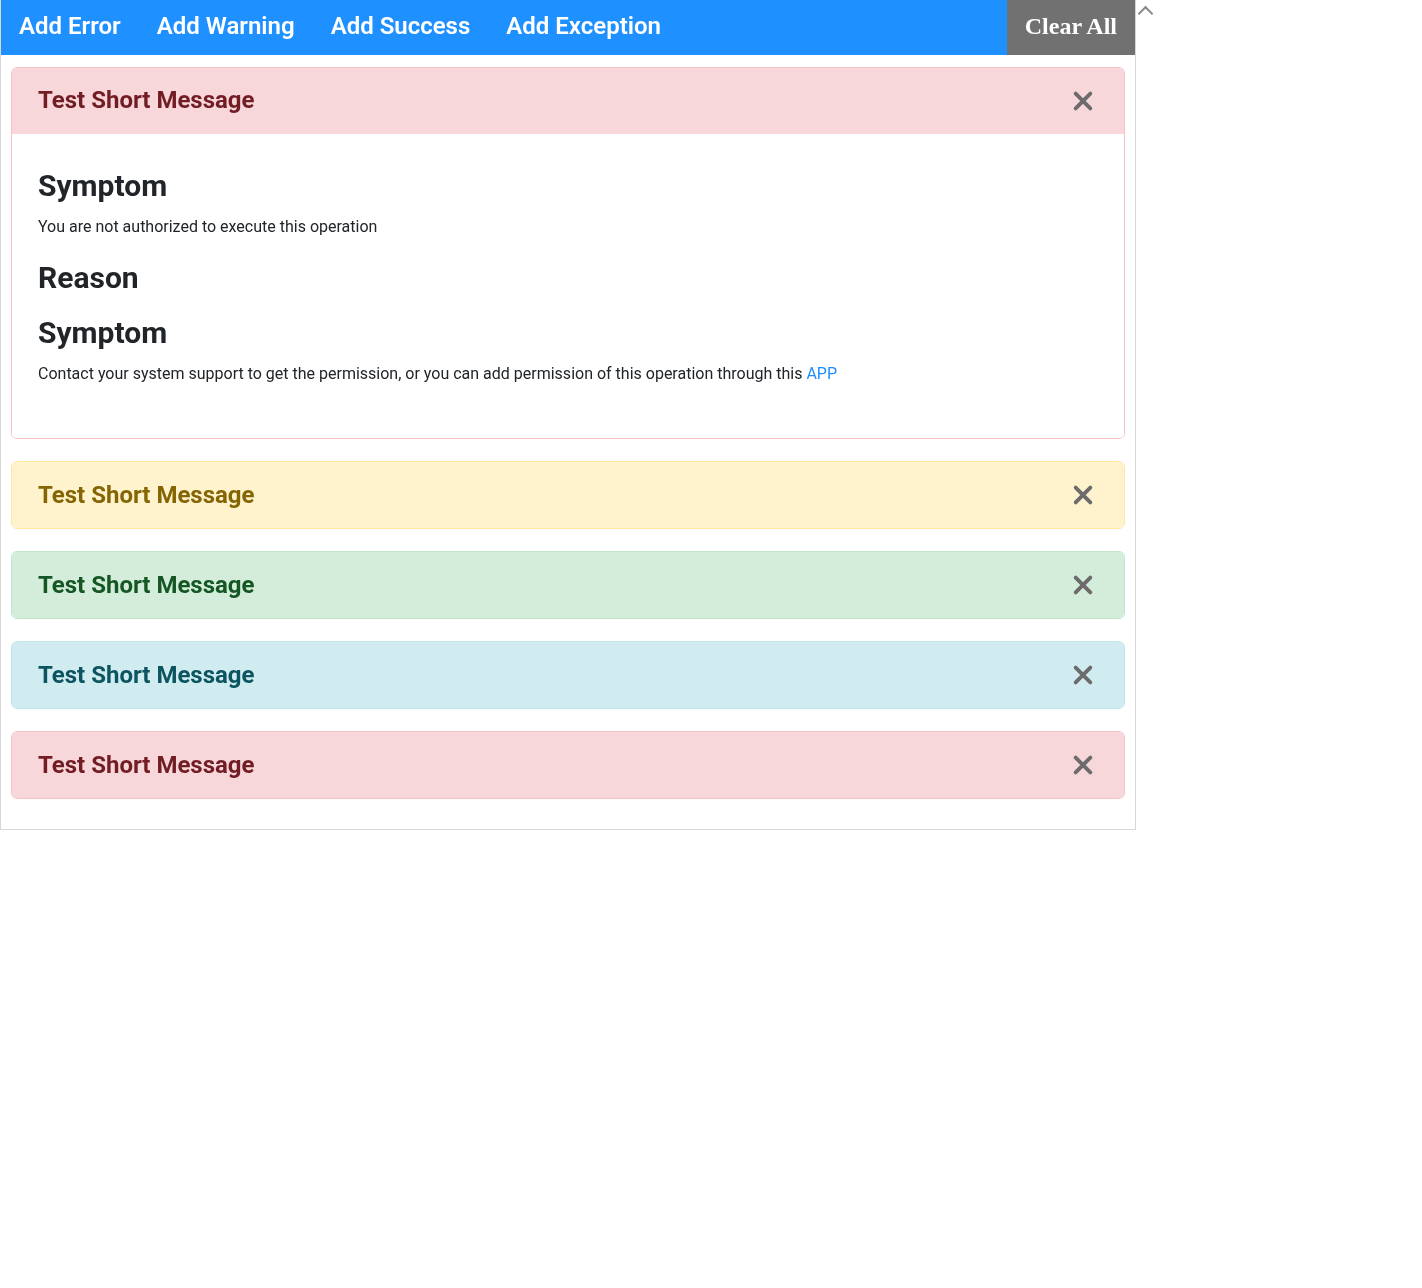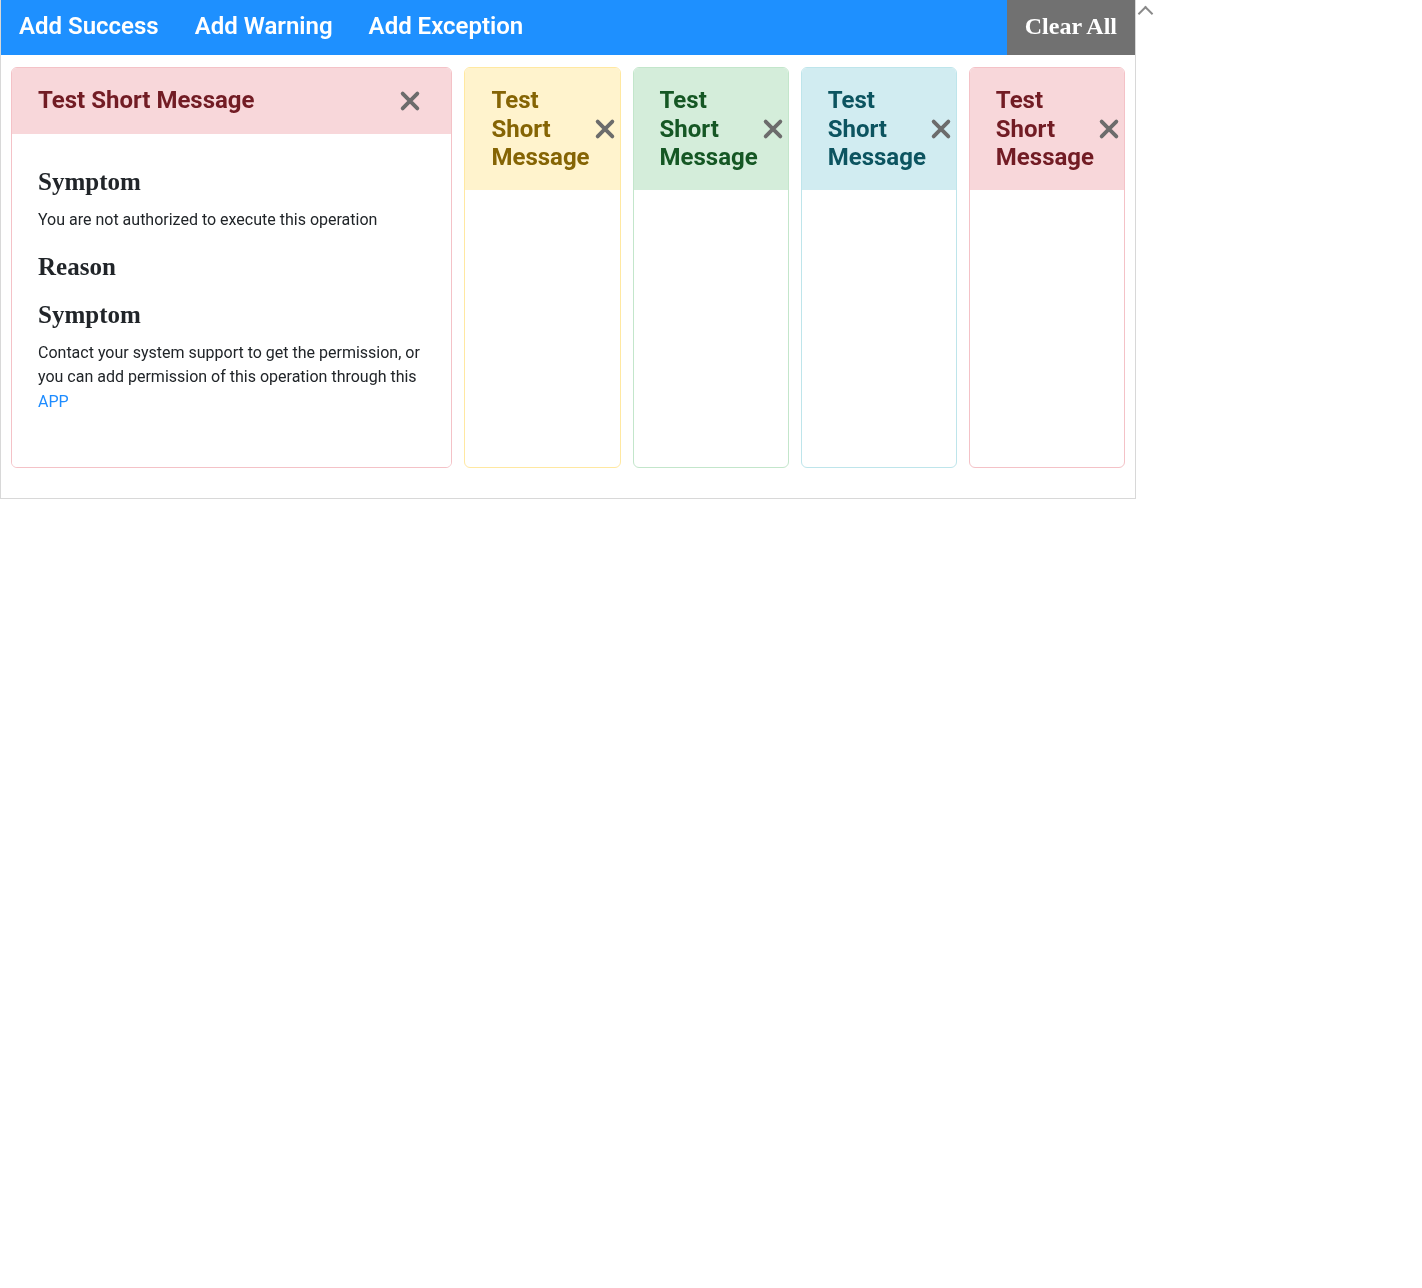--- a/index.html
+++ b/index.html
@@ -54,22 +54,22 @@
     font-family:inherit;
     line-height:1.2;
   }
   .toolbar button.active{background:var(--blue-dark);}
   .toolbar button.gray{background:var(--gray);font-family:Liberation Serif, serif;}
   .toolbar .spacer{flex:1 1 auto;background:var(--blue);}
   
   .messages{
     padding:12px 10px 30px 10px;
     display:flex;
-    flex-direction:row;
-    gap:12px;
+    flex-direction:column;
+    gap:22px;
   }
   .msg{
     border:1px solid;
     border-radius:6px;
     overflow:hidden;
   }
   .msg-head{
     display:flex;
     align-items:center;
     justify-content:space-between;
@@ -103,25 +103,24 @@
   .msg.success .msg-title{color:var(--green-text);}
   .msg.info   {border-color:var(--cyan-border);}
   .msg.info    .msg-head{background:var(--cyan-bg);}
   .msg.info    .msg-title{color:var(--cyan-text);}
   
   .msg-body{
     background:#fff;
     padding:14px 26px 40px 26px;
   }
   .msg-body h3{
-    font-size:25px;
+    font-size:30px;
     font-weight:700;
     margin:20px 0 12px 0;
     color:var(--body-text);
-    font-family:Liberation Serif, serif;
   }
   .msg-body p{
     font-size:16px;
     margin:0 0 12px 0;
     line-height:1.55;
     color:var(--body-text);
   }
   .msg-body a{
     color:var(--link);
     text-decoration:none;
@@ -141,22 +140,23 @@
     border-left:2px solid #8a8a8a;
     transform:rotate(45deg);
   }
 </style>
 </head>
 <body>
 
 <div class="frame">
 
   <div class="toolbar">
+    <button>Add Error</button>
+    <button>Add Warning</button>
     <button>Add Success</button>
-    <button>Add Warning</button>
     <button>Add Exception</button>
     <span class="spacer"></span>
     <button class="gray">Clear All</button>
   </div>
 
   <div class="messages">
 
     <div class="msg error">
       <div class="msg-head">
         <span class="msg-title">Test Short Message</span>

